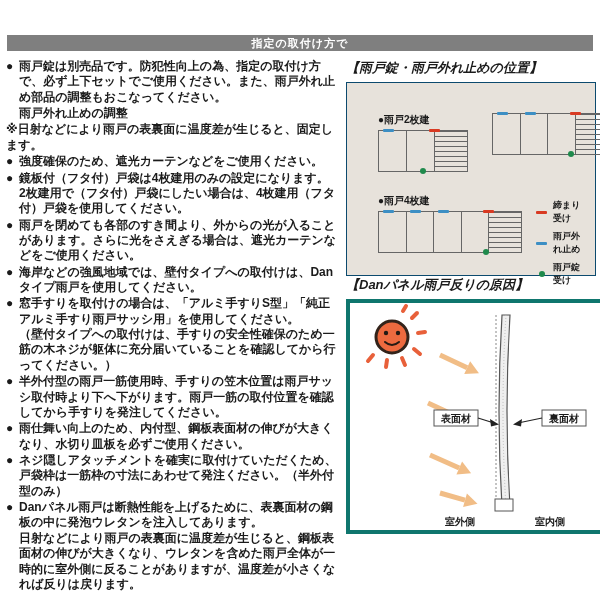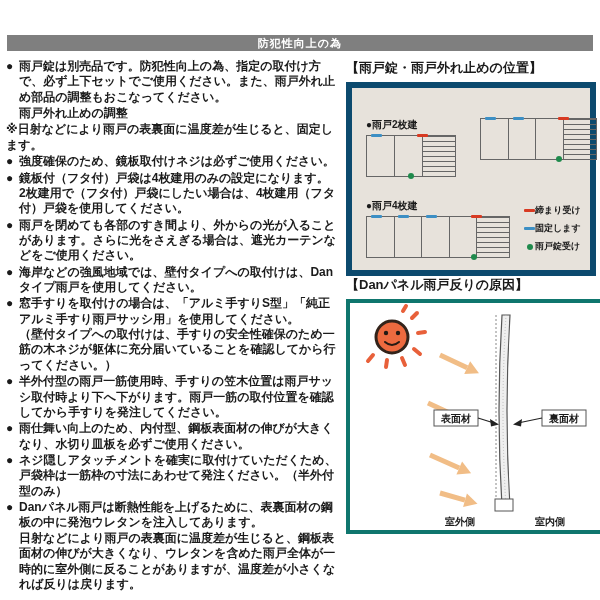--- a/index.html
+++ b/index.html
@@ -9,72 +9,72 @@
   .bar{margin:0 7px;height:16px;background:var(--header-bg,#7f7f7f);color:#fff;
     font-size:11px;font-weight:700;text-align:center;line-height:16px;letter-spacing:1px;}
   
   .cols{display:flex;padding:8px 7px 0 6px;box-sizing:border-box;gap:8px;}
   .left{width:332px;flex:none;font-size:12px;font-weight:700;line-height:1.28;}
   .note{display:flex;margin:0 0 1px 0;}
   .note.gap{margin-top:0;}
   .bullet{width:13px;flex:none;}
   .ntext{flex:1;white-space:pre-line;}
   .right{flex:1;min-width:0;}
-  .sec-title{font-size:13px;font-weight:700;margin:0 0 5px 0;}
-  
-  .beige{background:var(--diagram-bg,#e7e2db);border:6px solid #0c4a6e;box-sizing:border-box;
-    width:250px;height:194px;padding:30px 8px 0 14px;}
+  .sec-title{font-size:13px;font-weight:700;margin:0 0 5px 0;font-style:italic;}
+  
+  .beige{background:var(--diagram-bg,#e7e2db);border:1px solid #0c4a6e;box-sizing:border-box;
+    width:250px;height:194px;padding:30px 8px 0 31px;}
   .shrow1{display:flex;gap:24px;}
   .shrow2{display:flex;align-items:flex-start;gap:14px;margin-top:22px;}
   .sh-label{font-size:10px;font-weight:700;margin-bottom:3px;}
   .sh-box{position:relative;display:flex;height:40px;border:1px solid #666;box-sizing:content-box;}
   .sh-cell{flex:1;border-right:1px solid #666;position:relative;}
   .sh-hatch{width:32px;flex:none;background:repeating-linear-gradient(to bottom,#666 0 1px,transparent 1px 5px);}
   .tick{position:absolute;height:3px;width:11px;border-radius:1px;top:-2px;}
   .tick.blue{left:15%;}
   .tick.red{right:-6px;z-index:2;}
   .gdot{position:absolute;bottom:-3px;width:6px;height:6px;border-radius:50%;transform:translateX(-50%);z-index:2;}
   .legend{font-size:9px;font-weight:700;}
-  .lg-row{display:flex;align-items:center;margin:5px 0;}
+  .lg-row{display:flex;align-items:center;gap:6px;margin:5px 0;}
   .lg-mark{flex:none;}
   .lg-mark.dash{width:11px;height:3px;border-radius:1px;}
   .lg-mark.dot{width:6px;height:6px;border-radius:50%;margin:0 2.5px;}
   
   .warp-wrap{}
   .whitebox{width:294px;height:235px;border:4px solid #0f766e;box-sizing:border-box;background:#fff;}
   .sun-fill{fill:var(--sun,#ed6a3f);}
   .arrow{fill:var(--arrow,#f1bd86);}
   svg text{font-family:"Liberation Sans","DejaVu Sans",sans-serif;}
 </style>
 </head>
 <body>
 
 <div class="page">
 
   <div class="bar">
-    <span>防犯性向上の為</span>
+    <span>指定の取付け方で</span>
   </div>
 
   <div class="cols">
 
     <div class="left">
         <div class="note">
           <span class="bullet">●</span>
           <span class="ntext">雨戸錠は別売品です。防犯性向上の為、指定の取付け方で、必ず上下セットでご使用ください。また、雨戸外れ止め部品の調整もおこなってください。</span>
         </div>
         <div class="note gap">
           <span class="bullet"></span>
           <span class="ntext">雨戸外れ止めの調整</span>
         </div>
         <div class="note flush">
           <span class="ntext">※日射などにより雨戸の表裏面に温度差が生じると、固定します。</span>
         </div>
         <div class="note gap">
           <span class="bullet">●</span>
-          <span class="ntext">強度確保のため、鏡板取付けネジは必ずご使用ください。</span>
+          <span class="ntext">強度確保のため、遮光カーテンなどをご使用ください。</span>
         </div>
         <div class="note">
           <span class="bullet">●</span>
           <span class="ntext">鏡板付（フタ付）戸袋は4枚建用のみの設定になります。
 2枚建用で（フタ付）戸袋にしたい場合は、4枚建用（フタ付）戸袋を使用してください。</span>
         </div>
         <div class="note">
           <span class="bullet">●</span>
           <span class="ntext">雨戸を閉めても各部のすき間より、外からの光が入ることがあります。さらに光をさえぎる場合は、遮光カーテンなどをご使用ください。</span>
         </div>
@@ -161,21 +161,21 @@
                   <span class="gdot" style="left: 75%; background: rgb(31, 138, 76);"></span>
                 </div>
               </div>
             <div class="legend">
                 <div class="lg-row">
                   <span class="lg-mark dash" style="background: rgb(216, 58, 34);"></span>
                   <span>締まり受け</span>
                 </div>
                 <div class="lg-row">
                   <span class="lg-mark dash" style="background: rgb(61, 143, 196);"></span>
-                  <span>固定します</span>
+                  <span>雨戸外れ止め</span>
                 </div>
                 <div class="lg-row">
                   <span class="lg-mark dot" style="background: rgb(31, 138, 76);"></span>
                   <span>雨戸錠受け</span>
                 </div>
               </div>
           </div>
         </div>
       </div>
 

